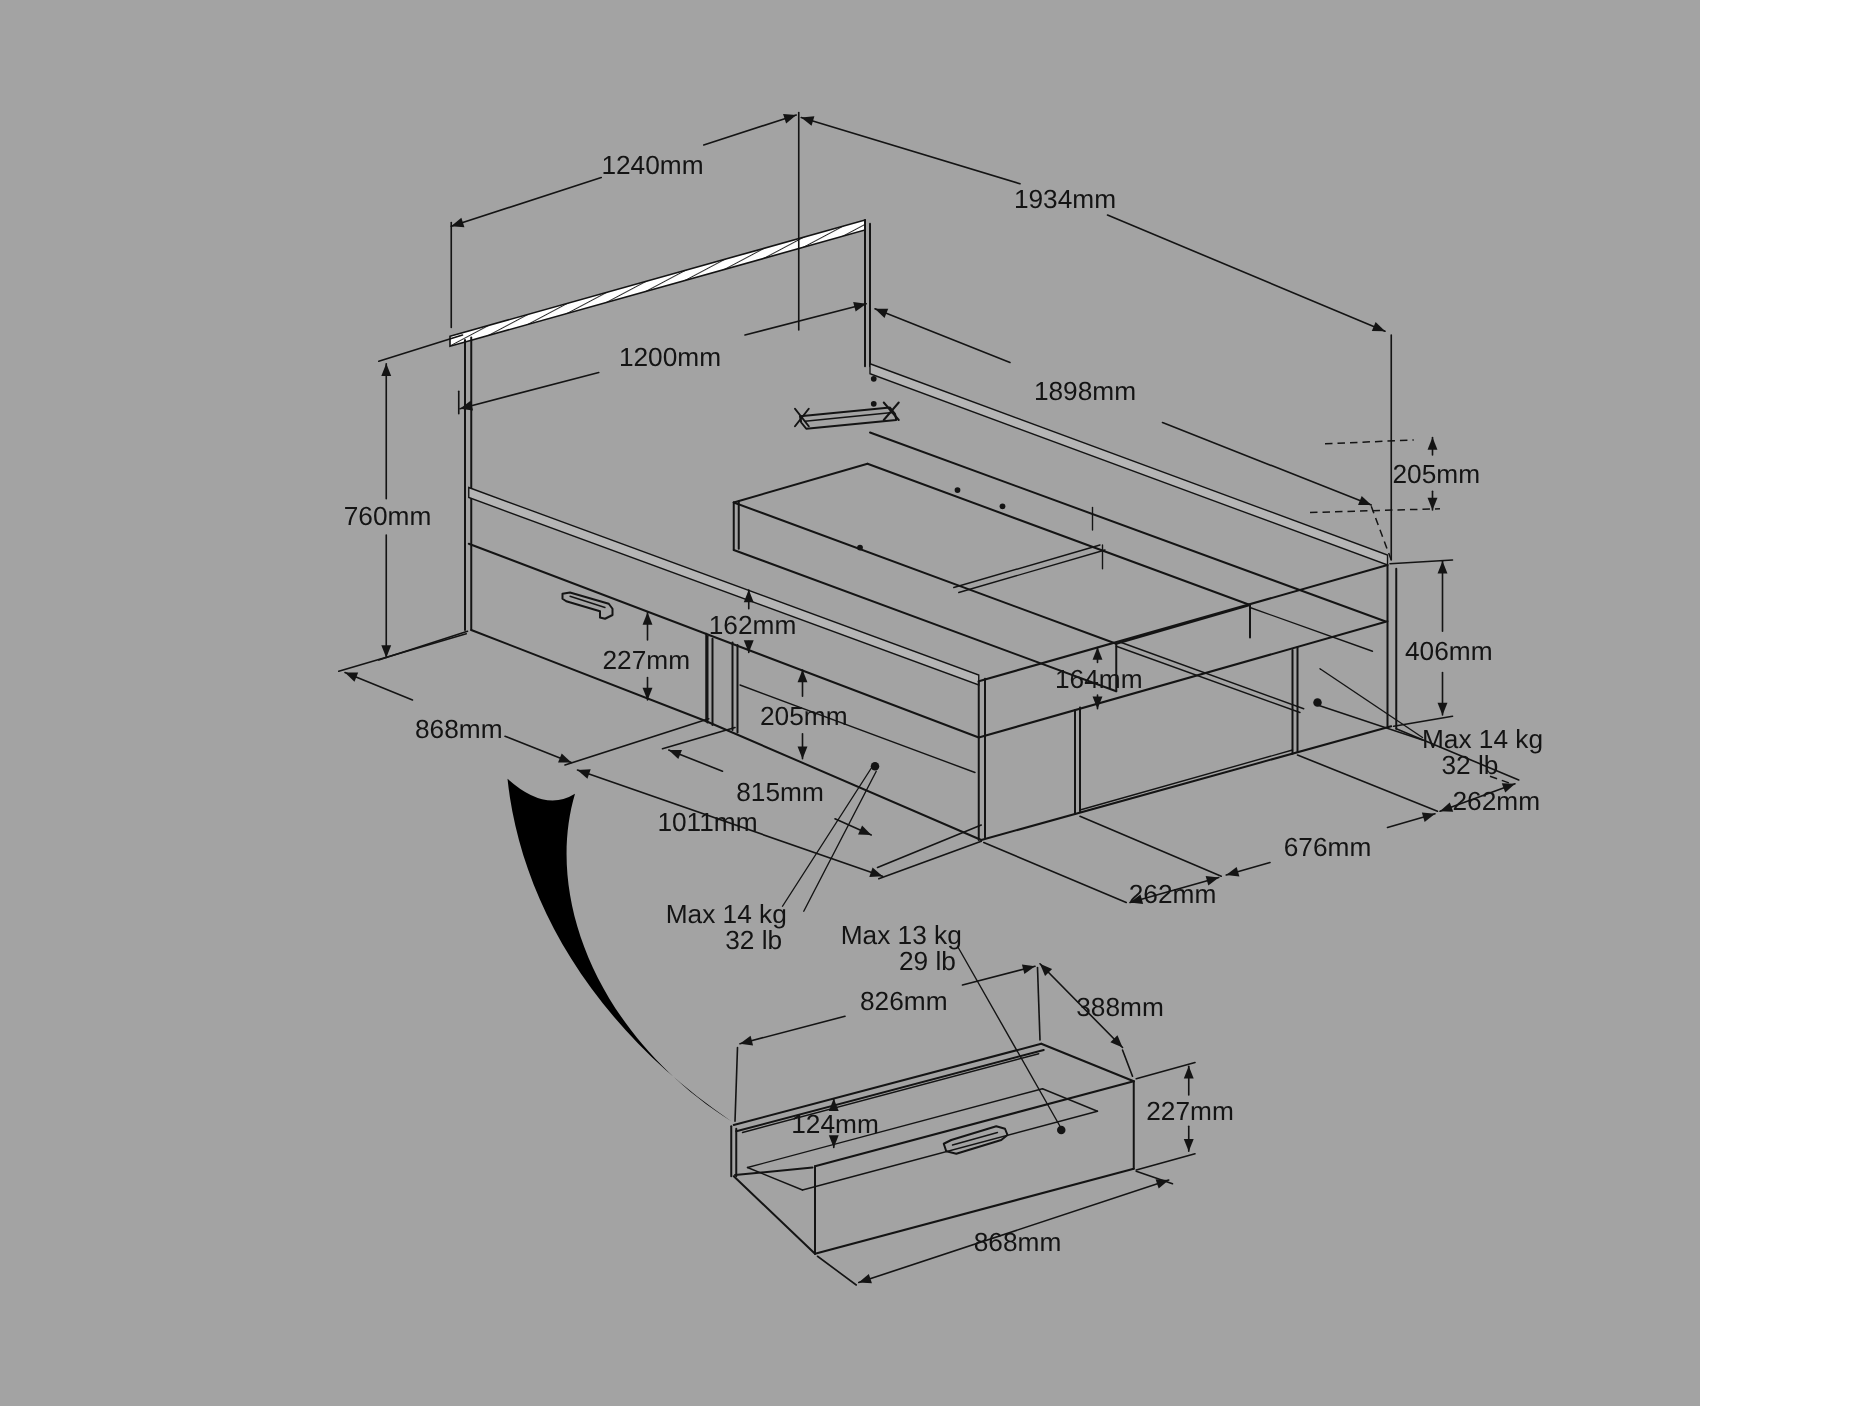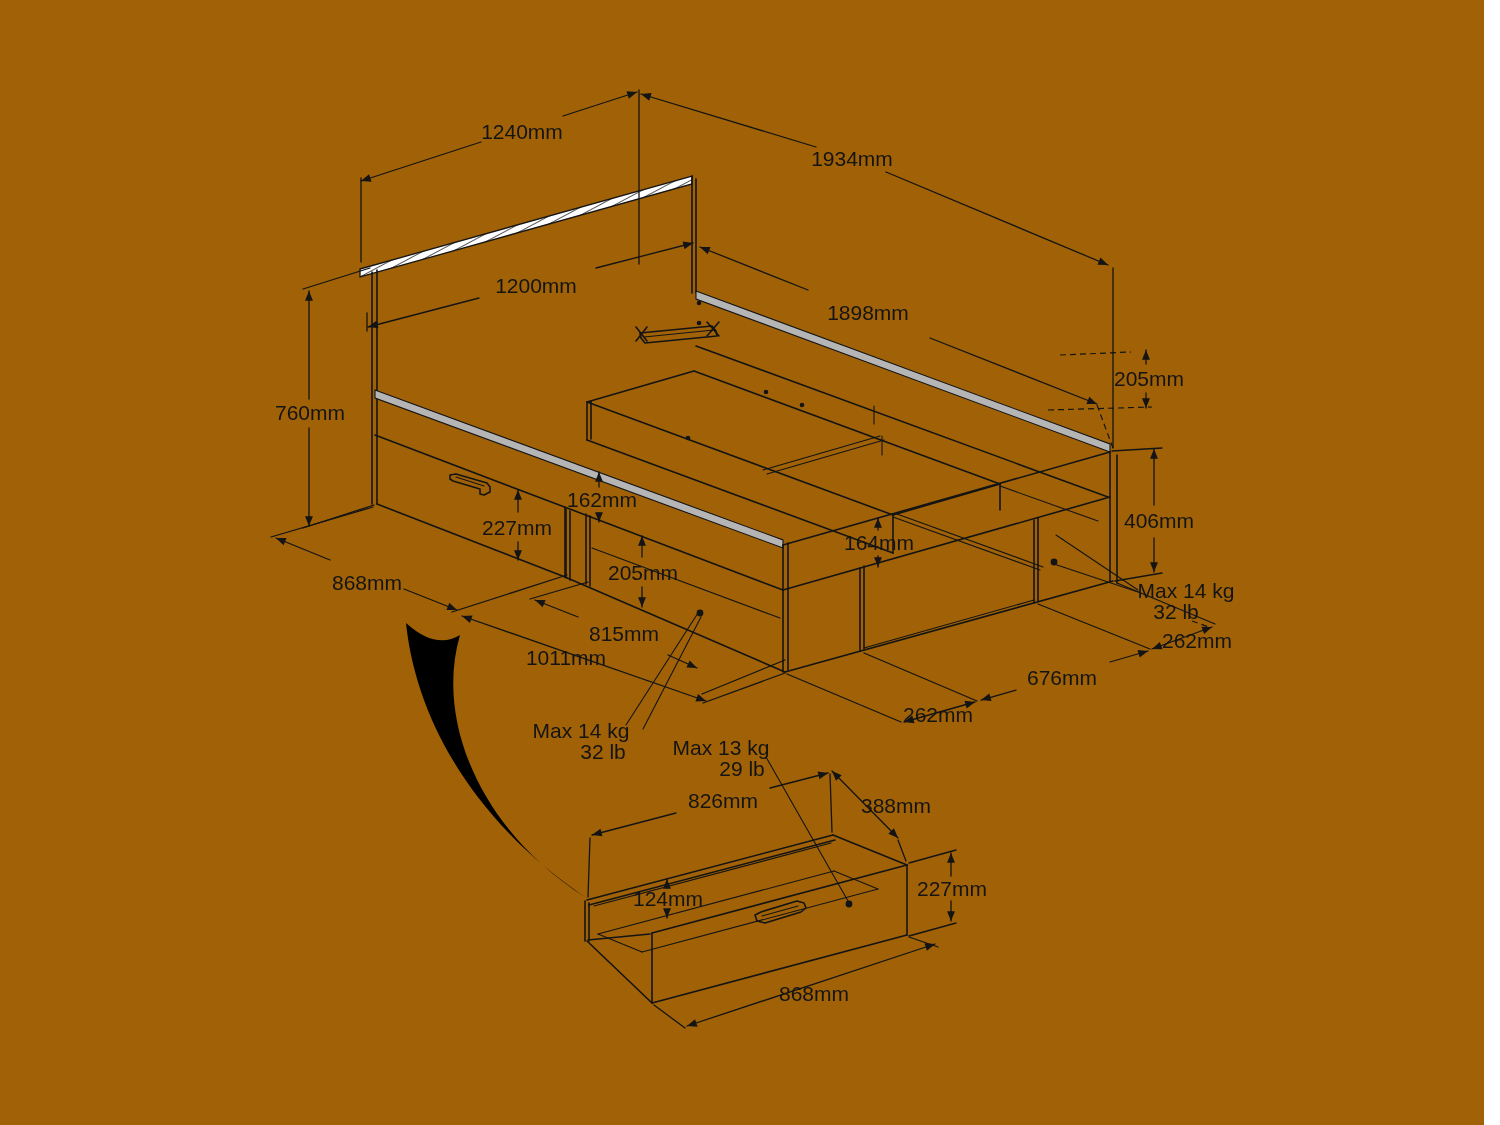--- a/index.html
+++ b/index.html
@@ -1,16 +1,16 @@
 <!DOCTYPE html>
 <html><head>
 <meta charset="utf-8">
 <style>
   html,body { margin:0; padding:0; background:#fff; }
-  .stage { position:relative; width:1484px; height:1125px; background:#a16207; overflow:hidden; }
+  .stage { position:relative; width:1360px; height:1125px; background:#a3a3a3; overflow:hidden; }
   svg { display:block; }
   .ln   { stroke:#141414; stroke-width:1.6; fill:none; stroke-linecap:round; stroke-linejoin:round; }
   .thin { stroke:#141414; stroke-width:1.1; fill:none; stroke-linecap:round; }
   .dimln{ stroke:#141414; stroke-width:1.3; fill:none; stroke-linecap:round; }
   .dash { stroke:#141414; stroke-width:1.2; fill:none; stroke-dasharray:6 4; }
   .shade{ fill:#b5b5b5; stroke:#141414; stroke-width:1.1; }
   .dot  { fill:#141414; stroke:none; }
   .blk  { fill:#000; stroke:none; }
   text.dim { font-family:"Liberation Sans","DejaVu Sans",sans-serif; font-size:21px; fill:#141414; }
 </style>

